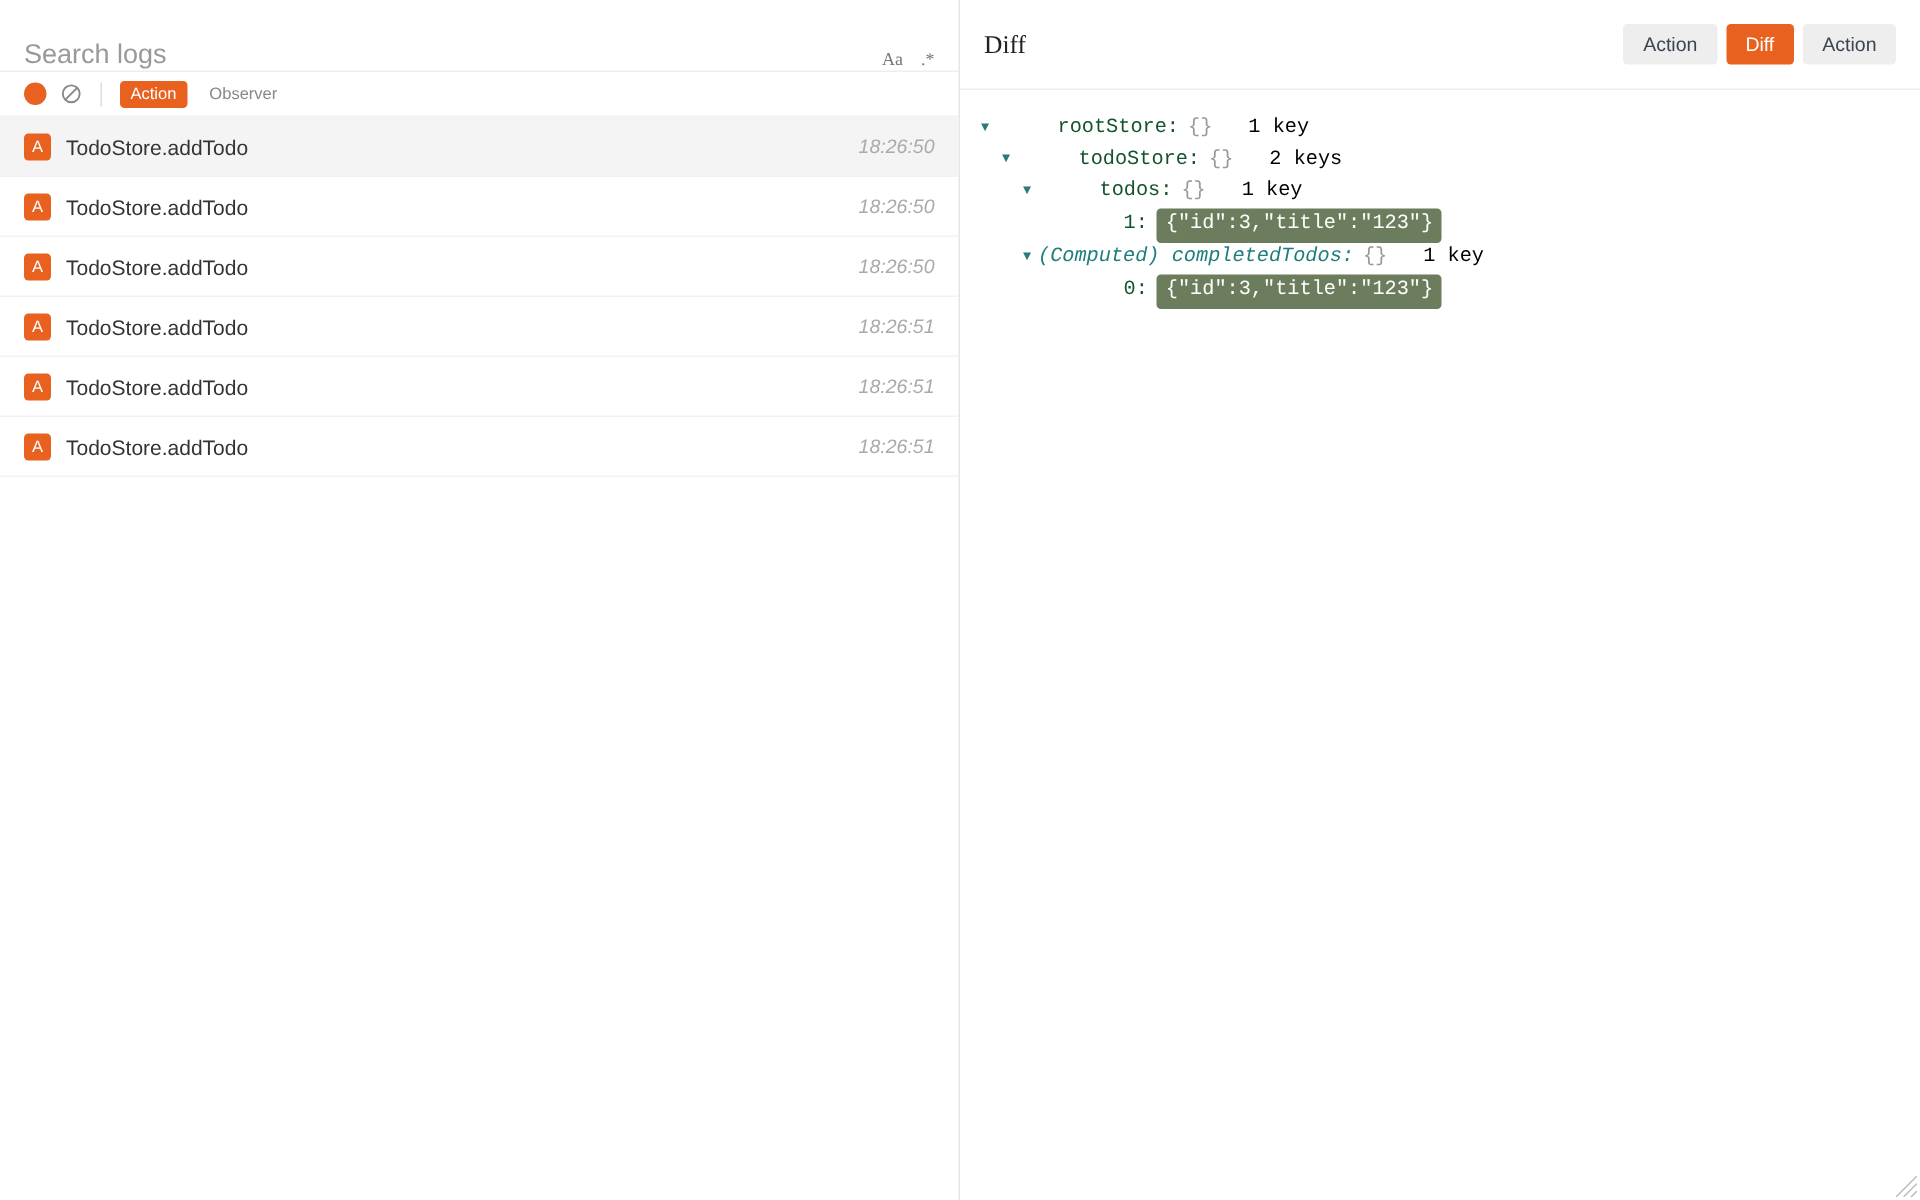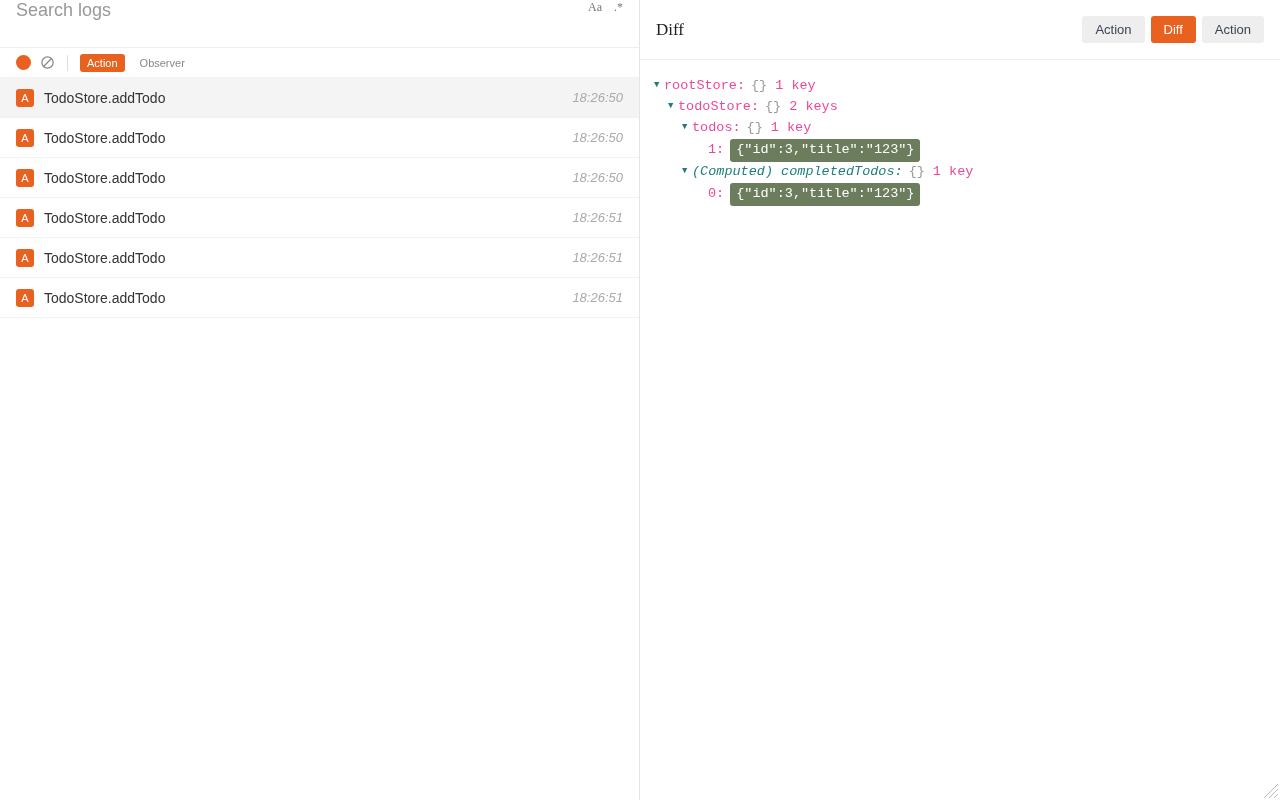--- a/index.html
+++ b/index.html
@@ -2,21 +2,21 @@
 <html><head>
 <meta charset="utf-8">
 <style>
 * { margin: 0; padding: 0; box-sizing: border-box; }
 html, body { width: 1280px; height: 800px; font-family: -apple-system, BlinkMacSystemFont, "Segoe UI", Helvetica, Arial, sans-serif; font-size: 14px; color: #333; background: #fff; overflow: hidden; }
 .app { display: flex; width: 100%; height: 100%; }
 .left-pane { width: 640px; border-right: 1px solid #e5e5e5; display: flex; flex-direction: column; background: #fff; }
 .right-pane { flex: 1; display: flex; flex-direction: column; background: #fff; position: relative; }
 
 
-.search-bar { display: flex; align-items: flex-start; height: 48px; border-bottom: 1px solid #eee; padding: 0 16px; }
+.search-bar { display: flex; align-items: flex-end; height: 48px; border-bottom: 1px solid #eee; padding: 0 16px; }
 .search-input { flex: 1; border: none; outline: none; font-size: 18px; color: #333; background: transparent; }
 .search-input::placeholder { color: #999; }
 .search-opts { display: flex; align-items: center; gap: 12px; color: #777; font-size: 12px; font-family: Georgia, 'Times New Roman', serif; }
 .search-opt { cursor: pointer; user-select: none; }
 
 
 .filter-row { display: flex; align-items: center; height: 30px; padding: 0 16px; gap: 8px; border-bottom: 1px solid #f2f2f2; }
 .dot-icon { width: 15px; height: 15px; border-radius: 50%; background: #e96121; display: inline-block; }
 .clear-icon { width: 16px; height: 16px; color: #888; display: inline-flex; align-items: center; justify-content: center; }
 .vdiv { width: 1px; height: 16px; background: #ddd; margin: 0 4px; }
@@ -36,24 +36,24 @@
 .right-header { display: flex; align-items: center; height: 60px; padding: 0 16px; border-bottom: 1px solid #eee; }
 .right-title { font-family: Georgia, 'Times New Roman', serif; font-size: 17px; color: #222; }
 .tab-group { margin-left: auto; display: flex; gap: 6px; }
 .tab-btn { border: none; background: #eeeeee; color: #3b4453; padding: 6px 13px; font-size: 13px; border-radius: 3px; cursor: pointer; font-family: inherit; }
 .tab-btn.active { background: #e9611f; color: #fff; }
 
 
 .tree { padding: 16px 14px; font-family: "SFMono-Regular", Consolas, "Liberation Mono", Menlo, monospace; font-size: 13.5px; line-height: 1.55; color: #333; }
 .tree-row { white-space: nowrap; display: flex; align-items: center; }
 .caret { color: #2a7a7a; font-size: 9px; width: 10px; display: inline-block; user-select: none; cursor: pointer; }
-.key-teal { color: #ec4899; }
+.key-teal { color: #14532d; margin-left: 41px; }
 .computed { color: #1e7d7d; font-style: italic; }
 .braces { color: #999; margin-left: 6px; }
-.meta { color: #ec4899; margin-left: 8px; }
+.meta { color: #000000; margin-left: 24px; }
 .val-chip { background: #6b7d5c; color: #fff; padding: 1px 6px; border-radius: 3px; margin-left: 6px; }
 .ind1 { padding-left: 14px; }
 .ind2 { padding-left: 28px; }
 .ind3 { padding-left: 54px; }
 
 
 .grip { position: absolute; right: 2px; bottom: 2px; width: 14px; height: 14px; color: #bbb; }
 .grip svg { display: block; }
 </style>
 </head>

